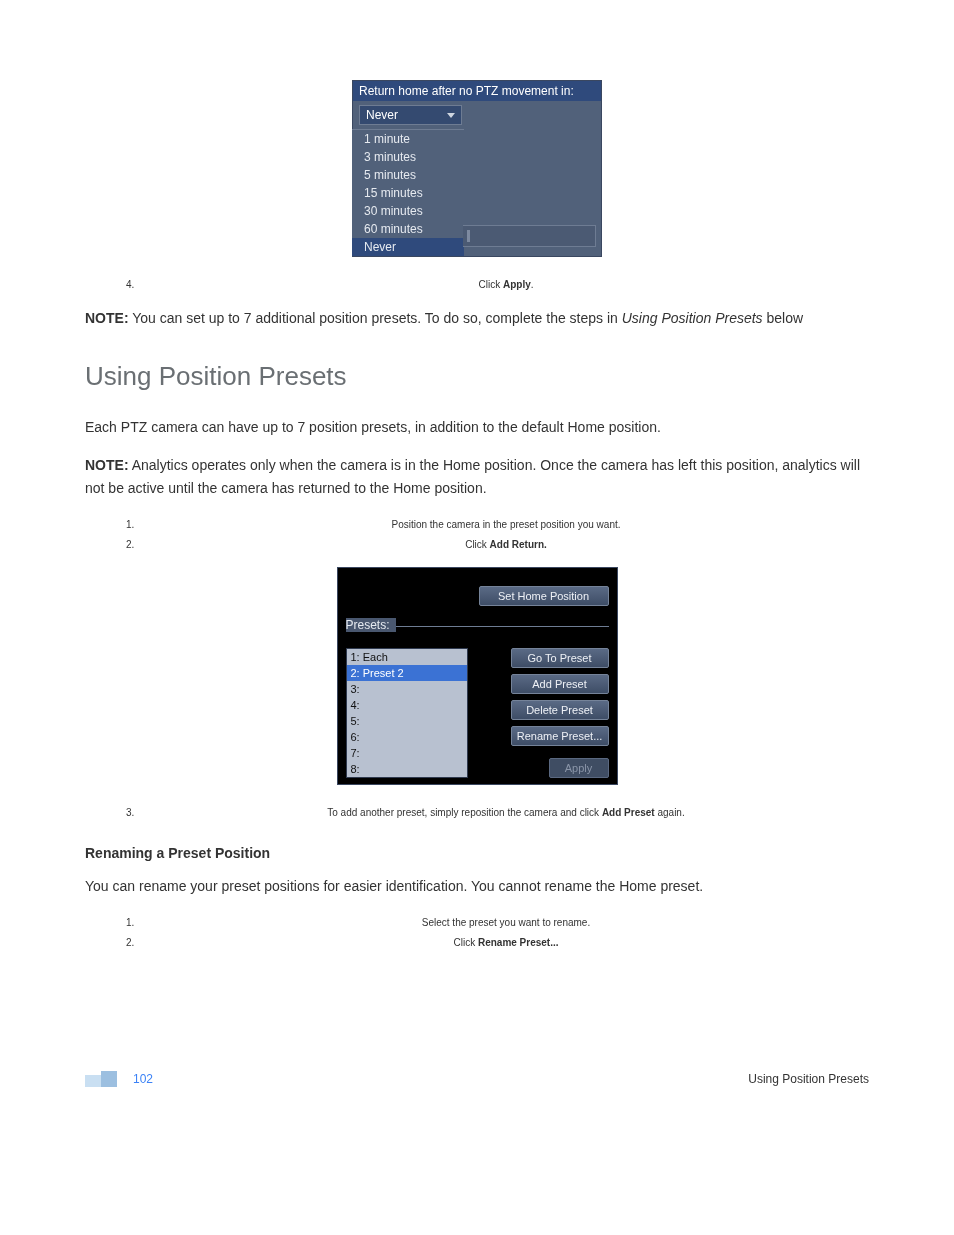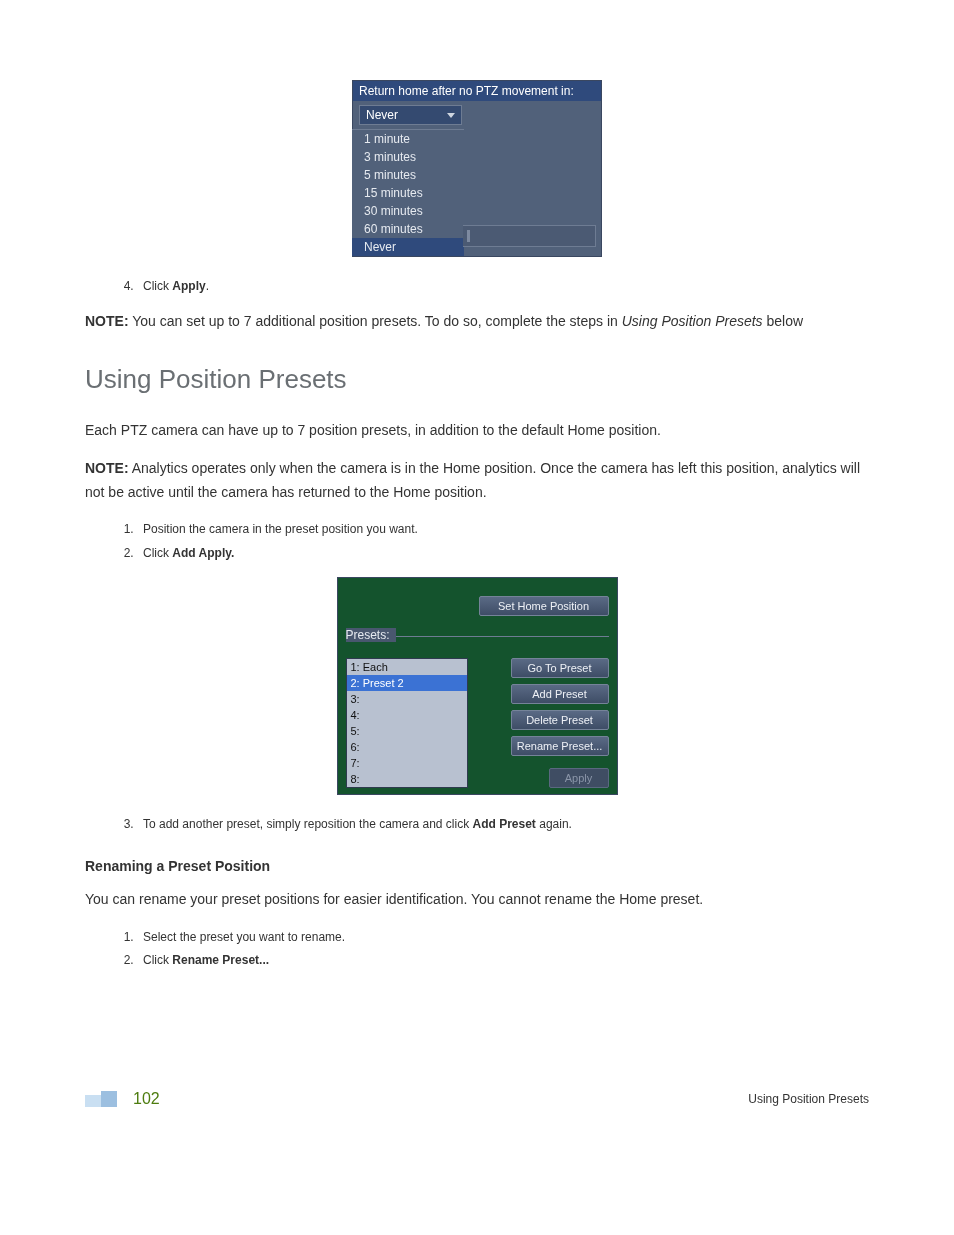--- a/index.html
+++ b/index.html
@@ -87,22 +87,23 @@
     left: 4px;
     top: 4px;
     width: 3px;
     height: 12px;
     background: #7d8aa0;
   }
   
   ol.body-list {
     margin: 16px 0 14px 0;
     padding-left: 52px;
-    font-size: 12px;
+    font-size: 10px;
     line-height: 1.6;
+    text-align: center;
   }
   ol.body-list li { padding-left: 6px; margin-bottom: 4px; }
   p.body-p {
     margin: 0 0 14px 0;
     font-size: 14px;
     line-height: 1.7;
   }
   .bold { font-weight: bold; }
   .italic { font-style: italic; }
   h2.section {
@@ -112,21 +113,21 @@
     margin: 30px 0 24px 0;
   }
   h4.subhead {
     font-size: 14px;
     font-weight: bold;
     margin: 24px 0 14px 0;
   }
   
   .fig2 {
     width: 281px;
-    background: #14532d;
+    background: #000000;
     border: 1px solid #3a4760;
     box-sizing: border-box;
     color: #e6eaf0;
     font-size: 12px;
     padding: 10px 8px 6px 8px;
     position: relative;
   }
   .fig2 .btn {
     display: block;
     width: 98px;
@@ -207,22 +208,22 @@
     gap: 0;
   }
   .footer-squares .sq1 {
     width: 22px; height: 12px; background: #c9dff2;
   }
   .footer-squares .sq2 {
     width: 16px; height: 16px; background: #9cbfe0;
     margin-left: -6px;
   }
   .footer-page {
-    color: #4d7c0f;
-    font-size: 16px;
+    color: #3b82f6;
+    font-size: 12px;
     margin-left: 10px;
   }
   .footer-right {
     font-size: 12px;
     color: #333;
   }
 </style>
 </head>
 <body>
 
@@ -265,21 +266,21 @@
   <p class="body-p">Each PTZ camera can have up to 7 position presets, in addition to the default Home position.</p>
 
   <p class="body-p">
     <span class="bold">NOTE:</span><span> Analytics operates only when the camera is in the Home position. Once the camera has left this position, analytics will not be active until the camera has returned to the Home position.</span>
   </p>
 
 
   <ol class="body-list">
     <li>Position the camera in the preset position you want.</li>
     <li>
-      <span>Click </span><span class="bold">Add Apply.</span>
+      <span>Click </span><span class="bold">Add Return.</span>
     </li>
   </ol>
 
   <div class="fig fig2">
     <div class="btn wide">Set Home Position</div>
     <div class="fig2-fieldset">
       <span class="fig2-legend">Presets:</span>
       <div class="fig2-body">
         <div class="fig2-list" id="fig2-list">
             <div class="fig2-item">1: Each</div>

